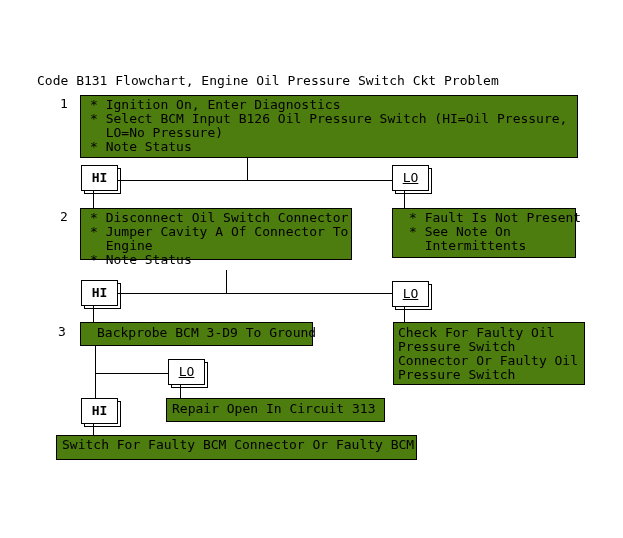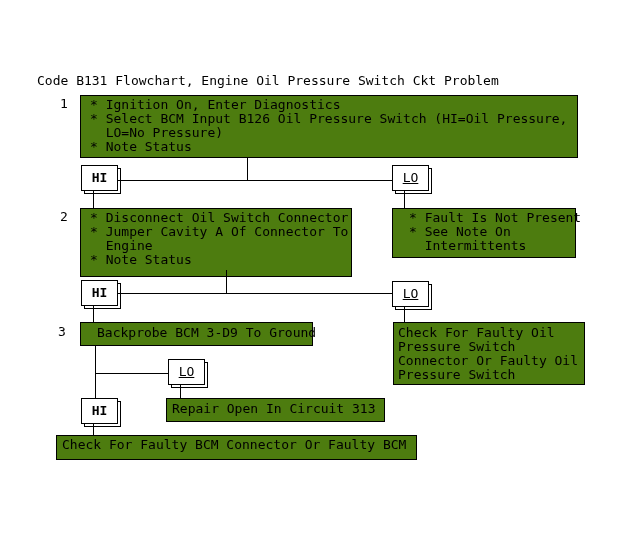--- a/index.html
+++ b/index.html
@@ -59,21 +59,21 @@
   <div class="vline" style="left:93px;top:191px;height:17px;"></div>
   <div class="vline" style="left:404px;top:191px;height:17px;"></div>
 
   <div class="tag" style="left:81px;top:165px;">
     <span class="tag-hi">HI</span>
   </div>
   <div class="tag" style="left:392px;top:165px;">
     <span class="tag-lo">LO</span>
   </div>
 
-  <div class="box" style="left:80px;top:208px;width:272px;height:69px;padding:2px 0 0 9px;">
+  <div class="box" style="left:80px;top:208px;width:272px;height:52px;padding:2px 0 0 9px;">
     <div class="ln">* Disconnect Oil Switch Connector</div>
     <div class="ln">* Jumper Cavity A Of Connector To</div>
     <div class="ln">  Engine</div>
     <div class="ln">* Note Status</div>
   </div>
 
   <div class="box" style="left:392px;top:208px;width:184px;height:50px;padding:2px 0 0 16px;">
     <div class="ln">* Fault Is Not Present</div>
     <div class="ln">* See Note On</div>
     <div class="ln">  Intermittents</div>
@@ -112,16 +112,16 @@
   </div>
   <div class="tag" style="left:81px;top:398px;">
     <span class="tag-hi">HI</span>
   </div>
 
   <div class="box" style="left:166px;top:398px;width:219px;height:24px;padding:3px 0 12px 5px;">
     <div class="ln">Repair Open In Circuit 313</div>
   </div>
 
   <div class="box" style="left:56px;top:435px;width:361px;height:25px;padding:2px 0 0 5px;">
-    <div class="ln">Check For Faulty BCM Connector Or Faulty BCM</div>
+    <div class="ln">Switch For Faulty BCM Connector Or Faulty BCM</div>
   </div>
 
 </div>
 
 </body></html>

